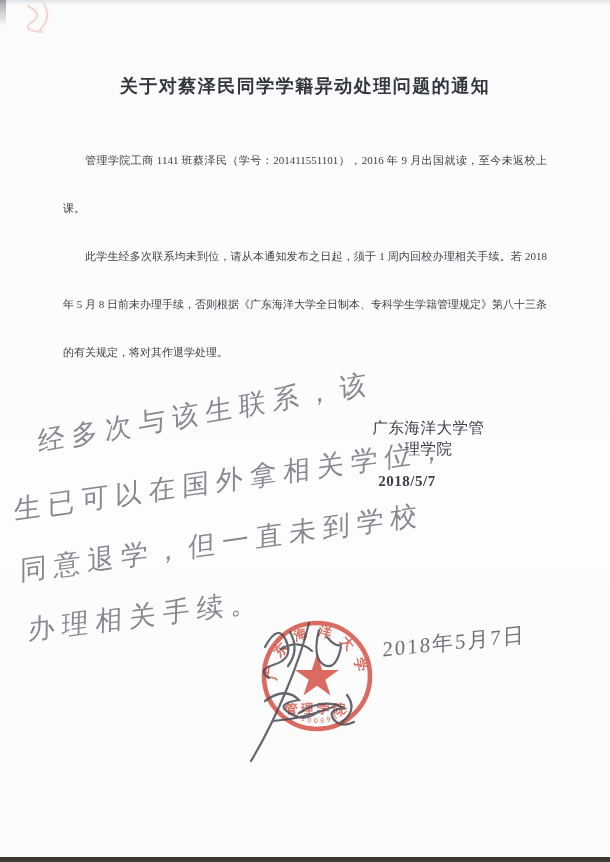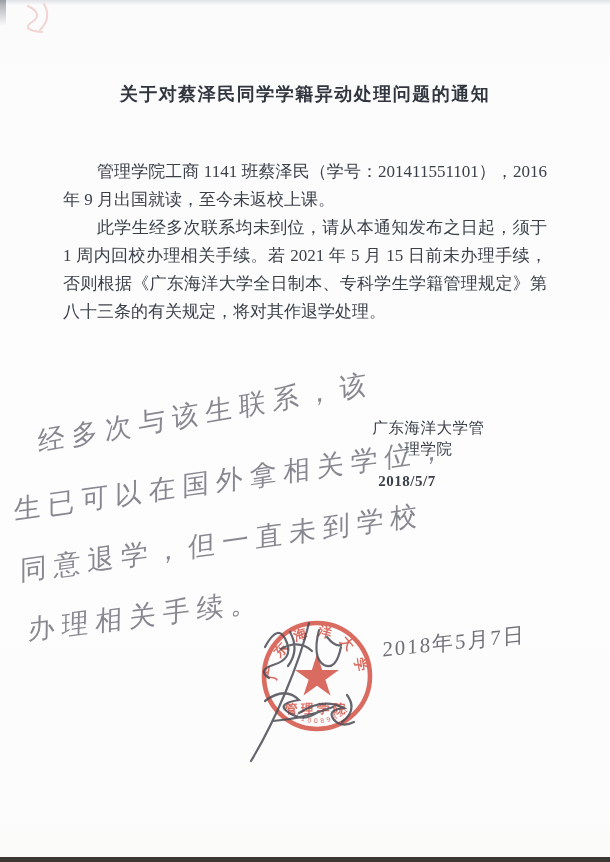--- a/index.html
+++ b/index.html
@@ -23,29 +23,29 @@
   .scan-corner{
     position:absolute;top:0;left:0;width:6px;height:26px;
     background:linear-gradient(180deg,#6b6f77,rgba(107,111,119,0));
     opacity:.6;
   }
   .scan-bottom{
     position:absolute;bottom:0;left:0;width:610px;height:5px;
     background:#3d3834;
   }
   .doc-title{
-    position:absolute;top:82px;left:0;width:610px;
+    position:absolute;top:74px;left:0;width:610px;
     text-align:center;
     font-size:18px;font-weight:bold;color:#31353e;
     letter-spacing:1.5px;
     margin:0;
   }
   .doc-body{
-    position:absolute;top:158px;left:63px;width:484px;
-    font-size:17px;line-height:28px;color:#3b3f48;
+    position:absolute;top:136px;left:63px;width:484px;
+    font-size:11px;line-height:48px;color:#3b3f48;
     text-align:justify;
   }
   .doc-body p{margin:0;text-indent:2em;}
   .sig-block{
     position:absolute;left:322px;top:418px;width:170px;
     color:#3b3f48;font-size:15.5px;text-align:center;
   }
   .sig-org{letter-spacing:.5px;margin-left:43px;}
   .sig-date{margin-top:13px;font-size:15px;letter-spacing:.5px;font-weight:bold;}
   
@@ -84,21 +84,21 @@
   <div class="scan-bottom"></div>
 
   <svg class="scribble-tl" viewBox="0 0 90 40">
     <path d="M 14,6 q 16,8 4,16 q -12,8 10,10 M 30,4 q 8,14 -4,26" fill="none" stroke="#e6a59f" stroke-width="2" stroke-linecap="round" opacity="0.45"></path>
   </svg>
 
   <h1 class="doc-title">关于对蔡泽民同学学籍异动处理问题的通知</h1>
 
   <div class="doc-body">
     <p>管理学院工商 1141 班蔡泽民（学号：201411551101），2016 年 9 月出国就读，至今未返校上课。</p>
-    <p>此学生经多次联系均未到位，请从本通知发布之日起，须于 1 周内回校办理相关手续。若 2021 年 5 月 15 日前未办理手续，否则根据《广东海洋大学全日制本、专科学生学籍管理规定》第八十三条的有关规定，将对其作退学处理。</p>
+    <p>此学生经多次联系均未到位，请从本通知发布之日起，须于 1 周内回校办理相关手续。若 2018 年 5 月 8 日前未办理手续，否则根据《广东海洋大学全日制本、专科学生学籍管理规定》第八十三条的有关规定，将对其作退学处理。</p>
   </div>
 
   <div class="sig-block">
     <div class="sig-org">广东海洋大学管理学院</div>
     <div class="sig-date">2018/5/7</div>
   </div>
 
   <div class="hw hw-1">经多次与该生联系，该</div>
   <div class="hw hw-2">生已可以在国外拿相关学位，</div>
   <div class="hw hw-3">同意退学，但一直未到学校</div>

